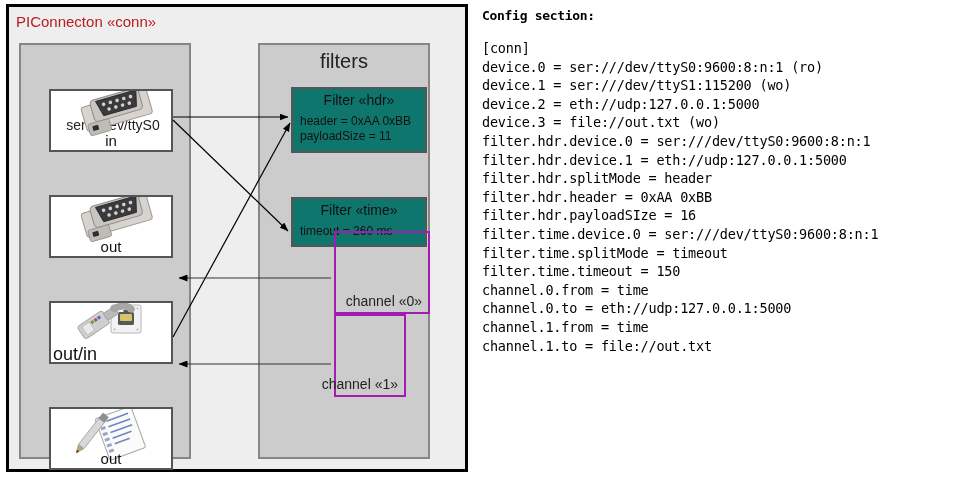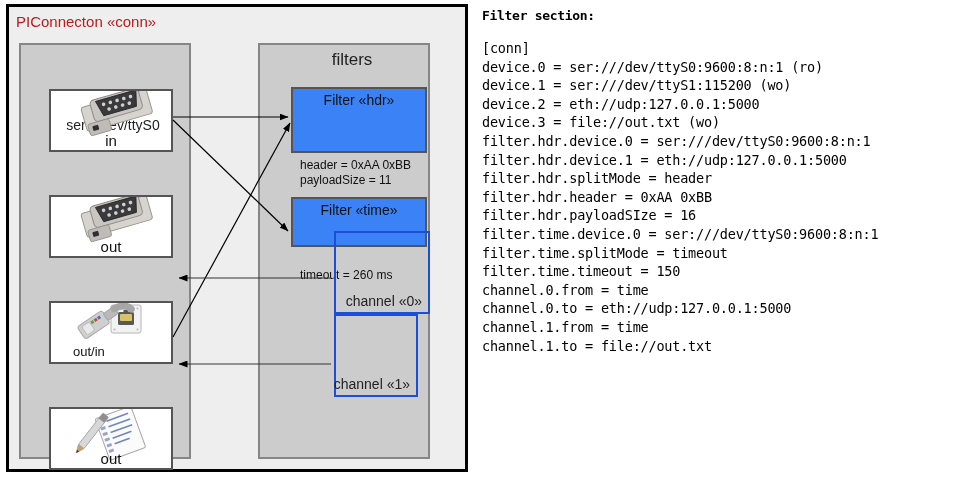--- a/index.html
+++ b/index.html
@@ -44,25 +44,25 @@
 
   
   .group {
     position: absolute;
     background: #cccccc;
     border: 2px solid #868686;
     box-sizing: border-box;
   }
   .group-title {
     position: absolute;
-    left: 8px;
+    left: 0;
     top: 5px;
     width: 100%;
     text-align: center;
-    font-size: 17px;
+    font-size: 20px;
     color: #222222;
     white-space: nowrap;
   }
   #devices-group {
     left: 10px;
     top: 36px;
     width: 172px;
     height: 416px;
   }
   #filters-group {
@@ -98,40 +98,40 @@
     top: 1px;
     width: 100%;
     text-align: center;
     font-size: 15px;
     color: #111111;
     pointer-events: none;
     margin-top: 40px;
   }
   .device-role.left-role {
     width: auto;
-    left: 22px;
+    left: 2px;
     text-align: center;
-    font-size: 13px;
+    font-size: 18px;
   }
   #dev-ttys0 { top: 44px; }
   #dev-ttys1 { top: 150px; }
   #dev-eth   { top: 256px; }
   #dev-file  { top: 362px; }
 
   
   .icon-wrap {
     position: absolute;
     inset: 0;
     overflow: hidden;
   }
 
   
   .filter-card {
     position: absolute;
-    background: #3b82f6;
+    background: #0f766e;
     border: 2px solid #555555;
     box-sizing: border-box;
   }
   #filter-hdr {
     left: 31px;
     top: 42px;
     width: 136px;
     height: 66px;
   }
   #filter-time {
@@ -149,41 +149,40 @@
     color: #111111;
     white-space: nowrap;
   }
   .filter-attrs {
     position: absolute;
     left: 7px;
     top: 25px;
     font-size: 12px;
     color: #111111;
     line-height: 15px;
-    margin-top: 44px;
   }
   .filter-attrs div { white-space: nowrap; }
 
   
   .channel {
     position: absolute;
-    border: 2px solid #1d4ed8;
+    border: 2px solid #a21caf;
     background: transparent;
     box-sizing: border-box;
   }
   #channel-0 {
     left: 74px;
     top: 186px;
     width: 96px;
     height: 83px;
   }
   #channel-1 {
     left: 74px;
     top: 269px;
-    width: 84px;
+    width: 72px;
     height: 83px;
   }
   .channel-label {
     position: absolute;
     right: 6px;
     bottom: 3px;
     font-size: 14px;
     color: #222222;
     white-space: nowrap;
   }
@@ -386,17 +385,17 @@
 
       <line x1="164" y1="330" x2="281" y2="116" stroke="#000000" stroke-width="1.2" marker-end="url(#arrowhead)"></line>
 
       <line x1="322" y1="271" x2="170" y2="271" stroke="#333333" stroke-width="1.2" marker-end="url(#arrowhead)"></line>
 
       <line x1="322" y1="357" x2="170" y2="357" stroke="#333333" stroke-width="1.2" marker-end="url(#arrowhead)"></line>
     </svg>
   </div>
 
   <div class="config">
-    <div class="config-heading">Filter section:</div>
+    <div class="config-heading">Config section:</div>
     <div class="config-lines" id="config-lines"><div>[conn]</div><div>device.0 = ser:///dev/ttyS0:9600:8:n:1 (ro)</div><div>device.1 = ser:///dev/ttyS1:115200 (wo)</div><div>device.2 = eth://udp:127.0.0.1:5000</div><div>device.3 = file://out.txt (wo)</div><div>filter.hdr.device.0 = ser:///dev/ttyS0:9600:8:n:1</div><div>filter.hdr.device.1 = eth://udp:127.0.0.1:5000</div><div>filter.hdr.splitMode = header</div><div>filter.hdr.header = 0xAA 0xBB</div><div>filter.hdr.payloadSIze = 16</div><div>filter.time.device.0 = ser:///dev/ttyS0:9600:8:n:1</div><div>filter.time.splitMode = timeout</div><div>filter.time.timeout = 150</div><div>channel.0.from = time</div><div>channel.0.to = eth://udp:127.0.0.1:5000</div><div>channel.1.from = time</div><div>channel.1.to = file://out.txt</div></div>
   </div>
 
 </div>
 
 </body></html>

